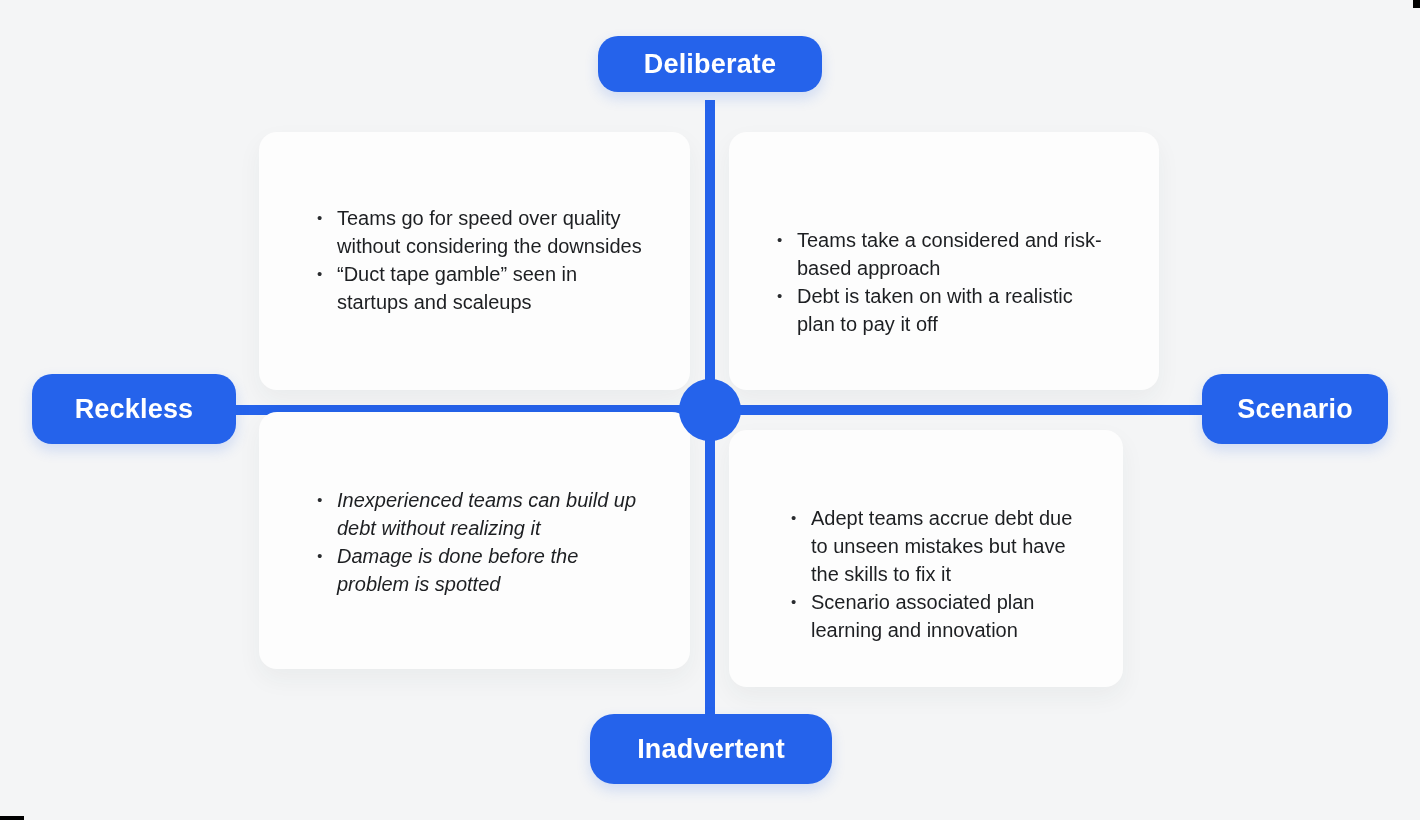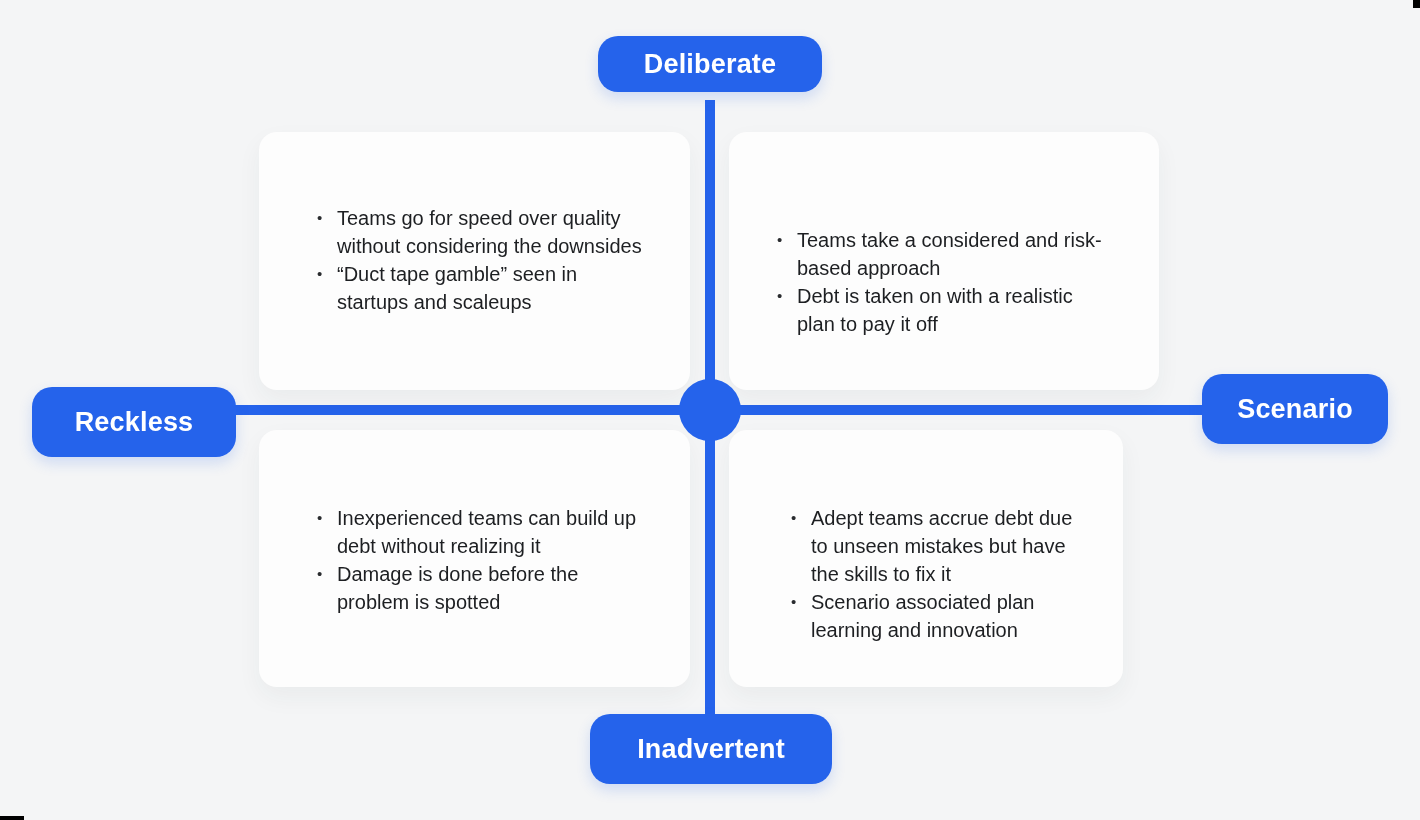--- a/index.html
+++ b/index.html
@@ -35,21 +35,21 @@
   .card {
     position: absolute;
     background: #fdfdfd;
     border-radius: 18px;
     box-shadow: 0 10px 24px rgba(40,50,60,0.05);
     z-index: 2;
     box-sizing: border-box;
   }
   .card.tl { left: 259px; top: 132px; width: 431px; height: 258px; padding: 60px 36px 0 42px; }
   .card.tr { left: 729px; top: 132px; width: 430px; height: 258px; padding: 82px 36px 0 32px; }
-  .card.bl { left: 259px; top: 430px; width: 431px; height: 257px; padding: 62px 36px 0 42px; }
+  .card.bl { left: 259px; top: 412px; width: 431px; height: 257px; padding: 62px 36px 0 42px; font-style: italic; }
   .card.br { left: 729px; top: 430px; width: 394px; height: 257px; padding: 62px 36px 16px 46px; }
   .bullets {
     margin: 12px;
     padding: 0;
     list-style: none;
     max-width: 342px;
     color: #1d1f22;
     font-size: 20px;
     line-height: 28px;
   }
@@ -75,22 +75,22 @@
     background: #2563eb;
     color: #ffffff;
     font-size: 27px;
     font-weight: 700;
     border-radius: 20px;
     z-index: 4;
     box-shadow: 0 6px 14px rgba(37,99,235,0.18);
     letter-spacing: 0.2px;
   }
   .axis-label.top    { left: 598px; top: 36px;  width: 224px; height: 56px; }
-  .axis-label.bottom { left: 590px; top: 714px; width: 242px; height: 70px; }
-  .axis-label.left   { left: 32px;  top: 374px; width: 204px; height: 70px; margin-top: 13px; }
+  .axis-label.bottom { left: 590px; top: 714px; width: 242px; height: 70px; border-radius: 24px; }
+  .axis-label.left   { left: 32px;  top: 374px; width: 204px; height: 70px; }
   .axis-label.right  { left: 1202px;top: 374px; width: 186px; height: 70px; }
   
   .artifact {
     position: absolute;
     background: #000000;
     z-index: 5;
   }
   .artifact.top-right   { left: 1413px; top: 0;     width: 7px;  height: 8px; }
   .artifact.bottom-left { left: 0;      top: 816px; width: 24px; height: 4px; }
 </style>

